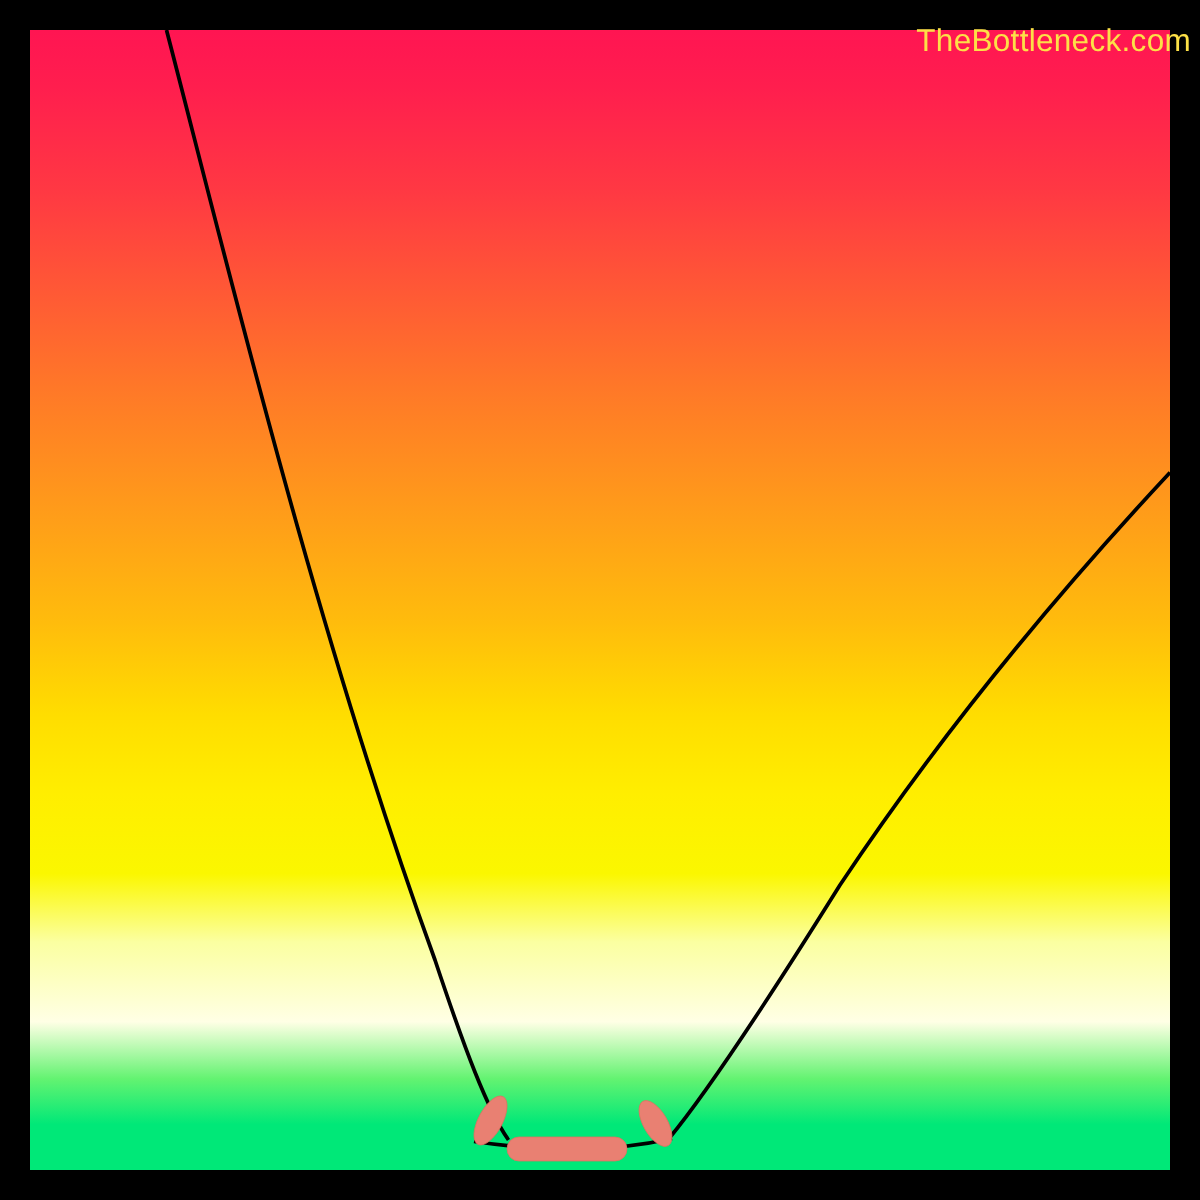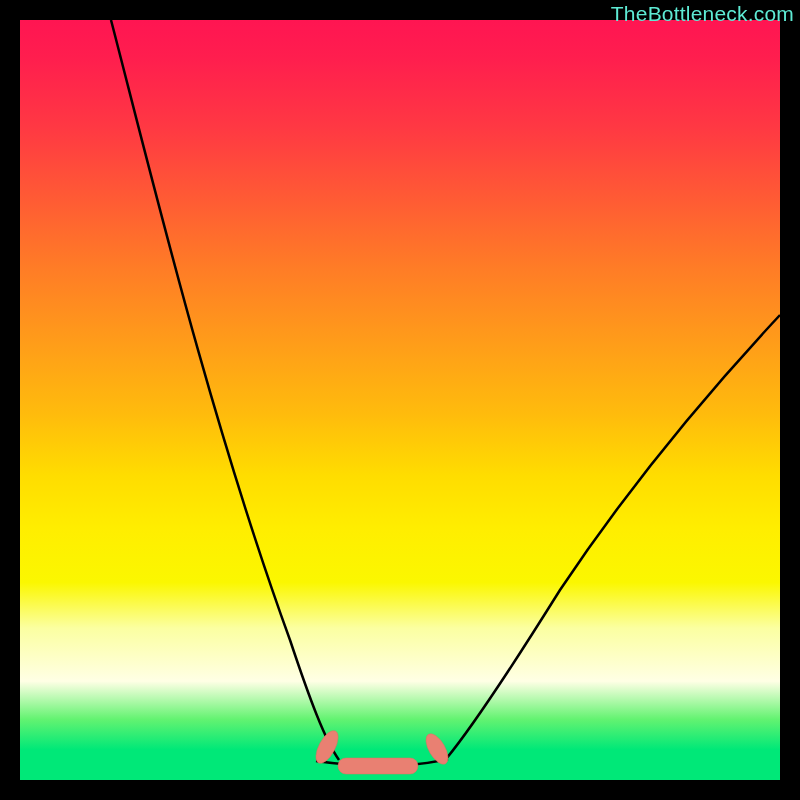--- a/index.html
+++ b/index.html
@@ -37,25 +37,25 @@
       #fbf700 74%,
       #fbffa1 80%,
       #ffffe5 87%,
       #63f371 92%,
       #00e878 96%,
       #00e878 100%
     );
   }
   .watermark {
     position: absolute;
-    top: 2px;
+    top: 16px;
     right: 6px;
     font-size: 21px;
     font-weight: 500;
-    color: #5eead4;
+    color: #fde047;
     letter-spacing: 0.2px;
     font-family: Arial, Helvetica, sans-serif;
     user-select: none;
   }
   svg.curves {
     position: absolute;
     left: 0; top: 0;
     pointer-events: none;
   }
 </style>

